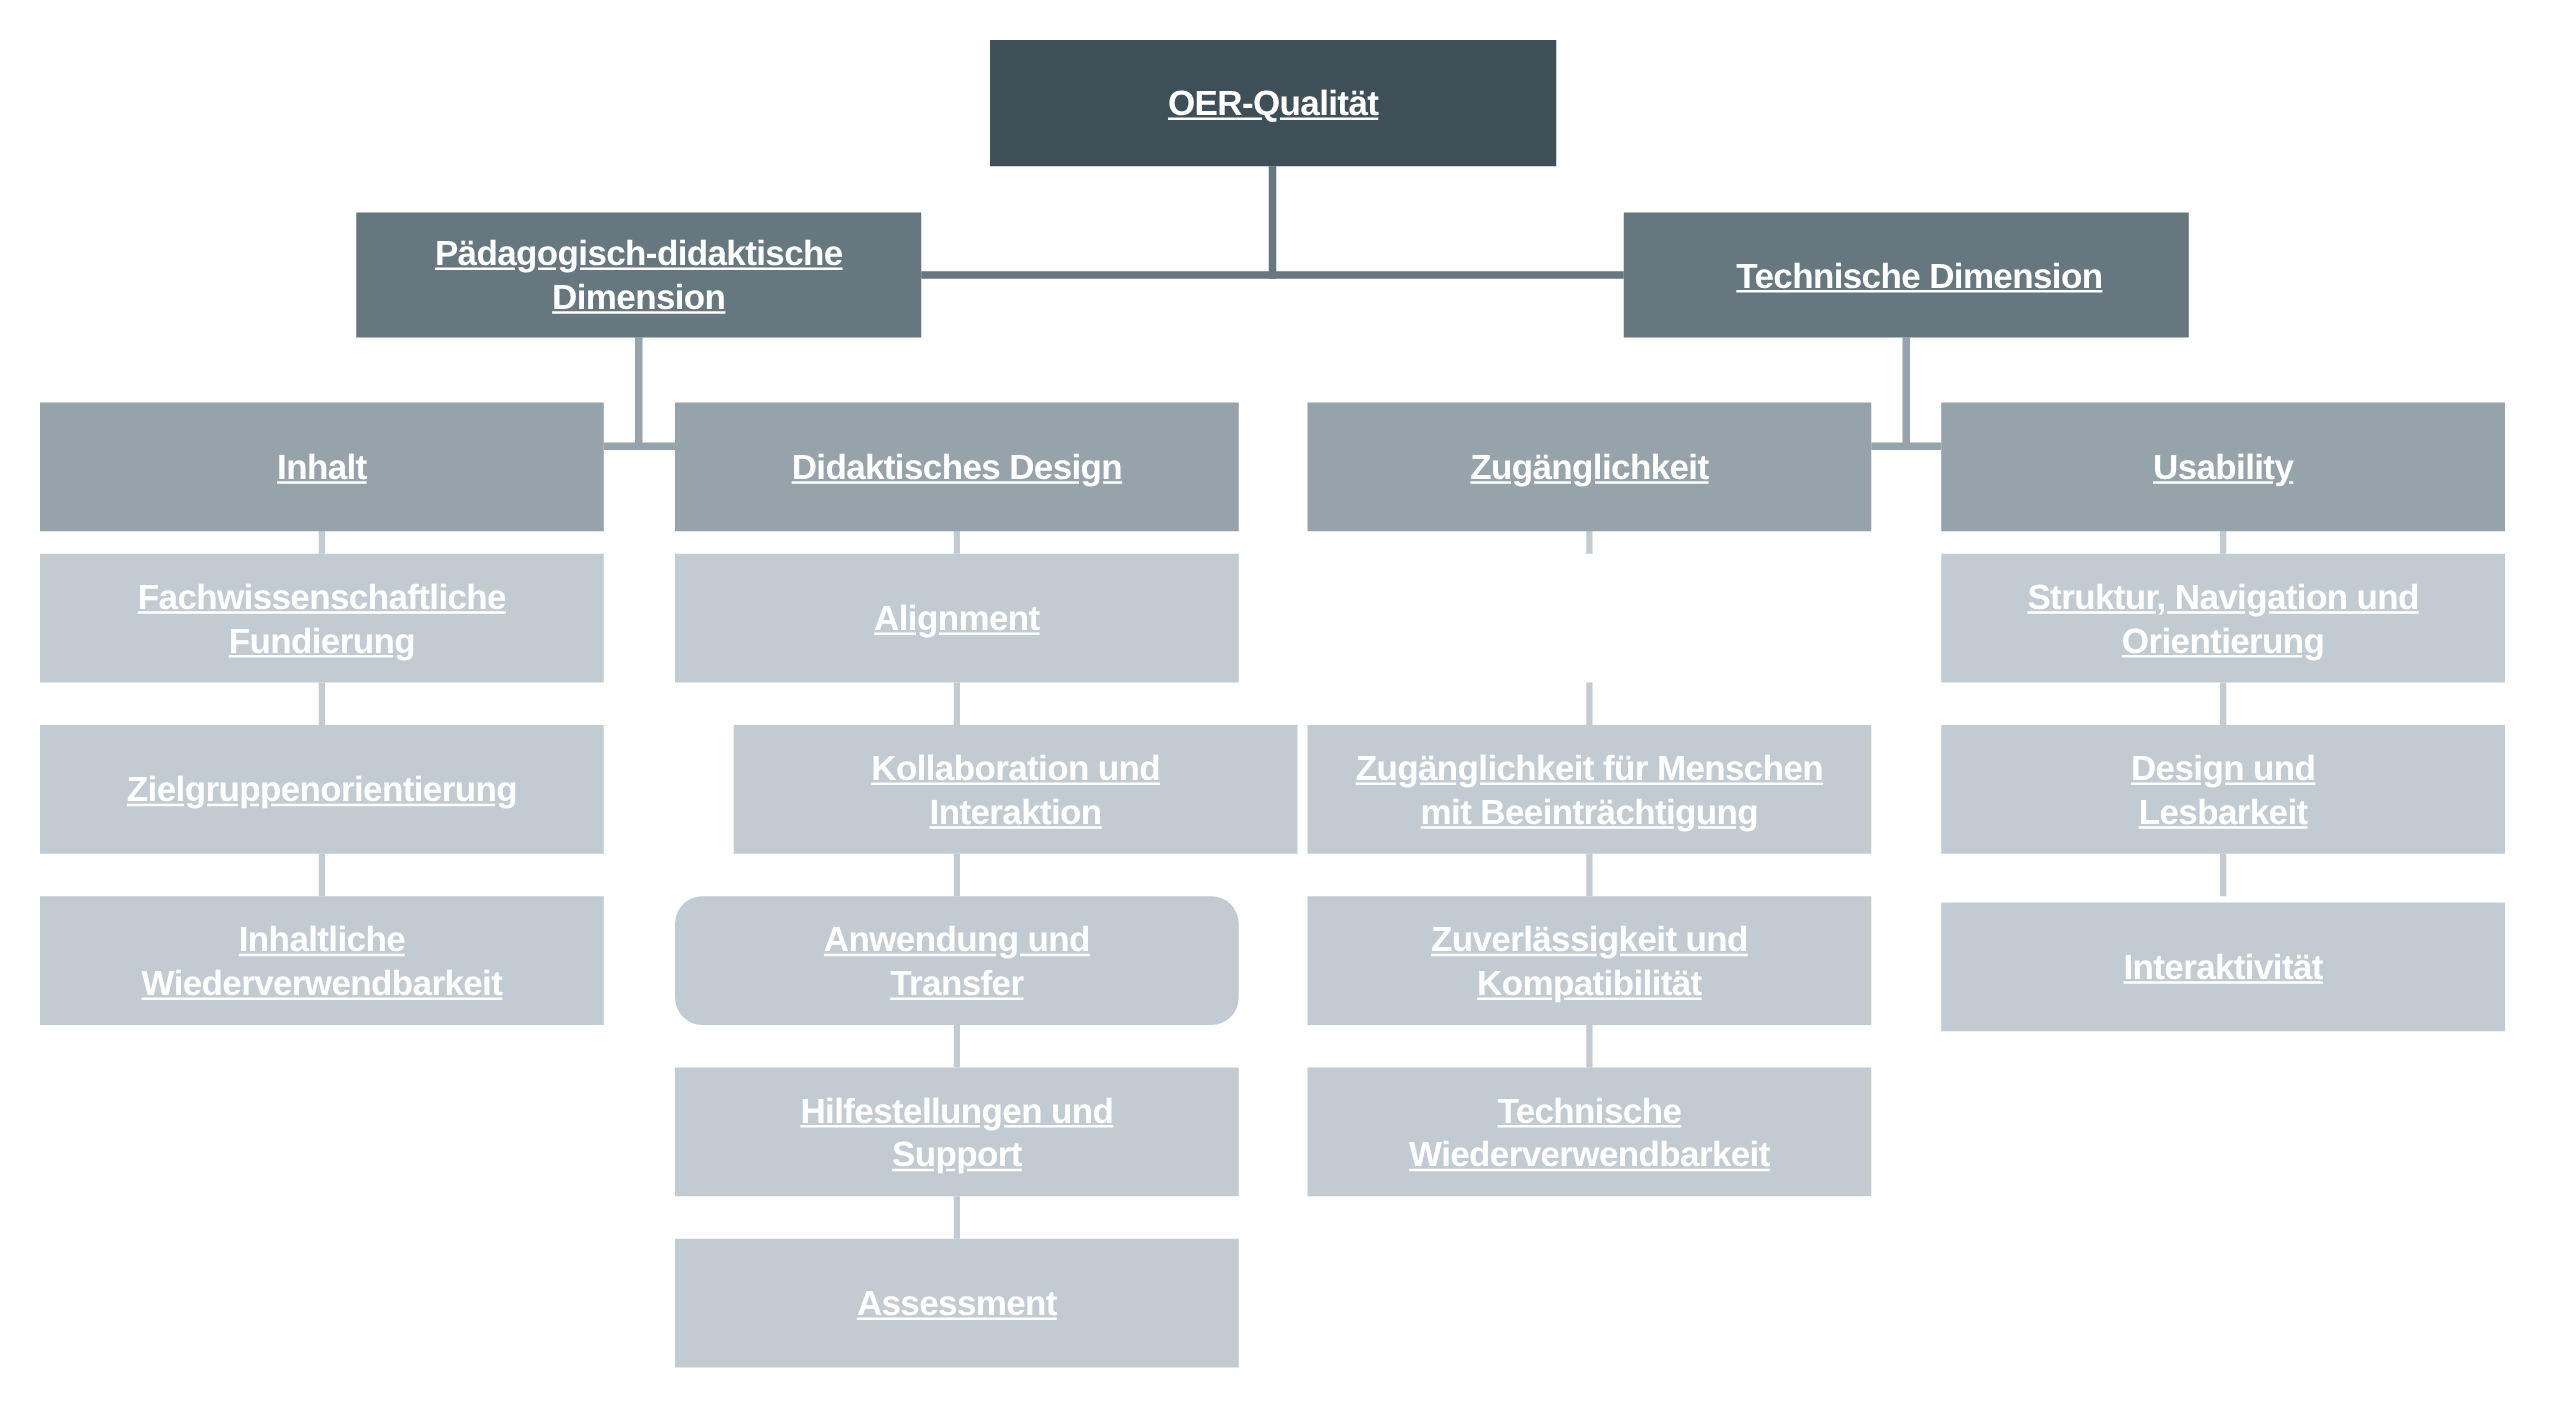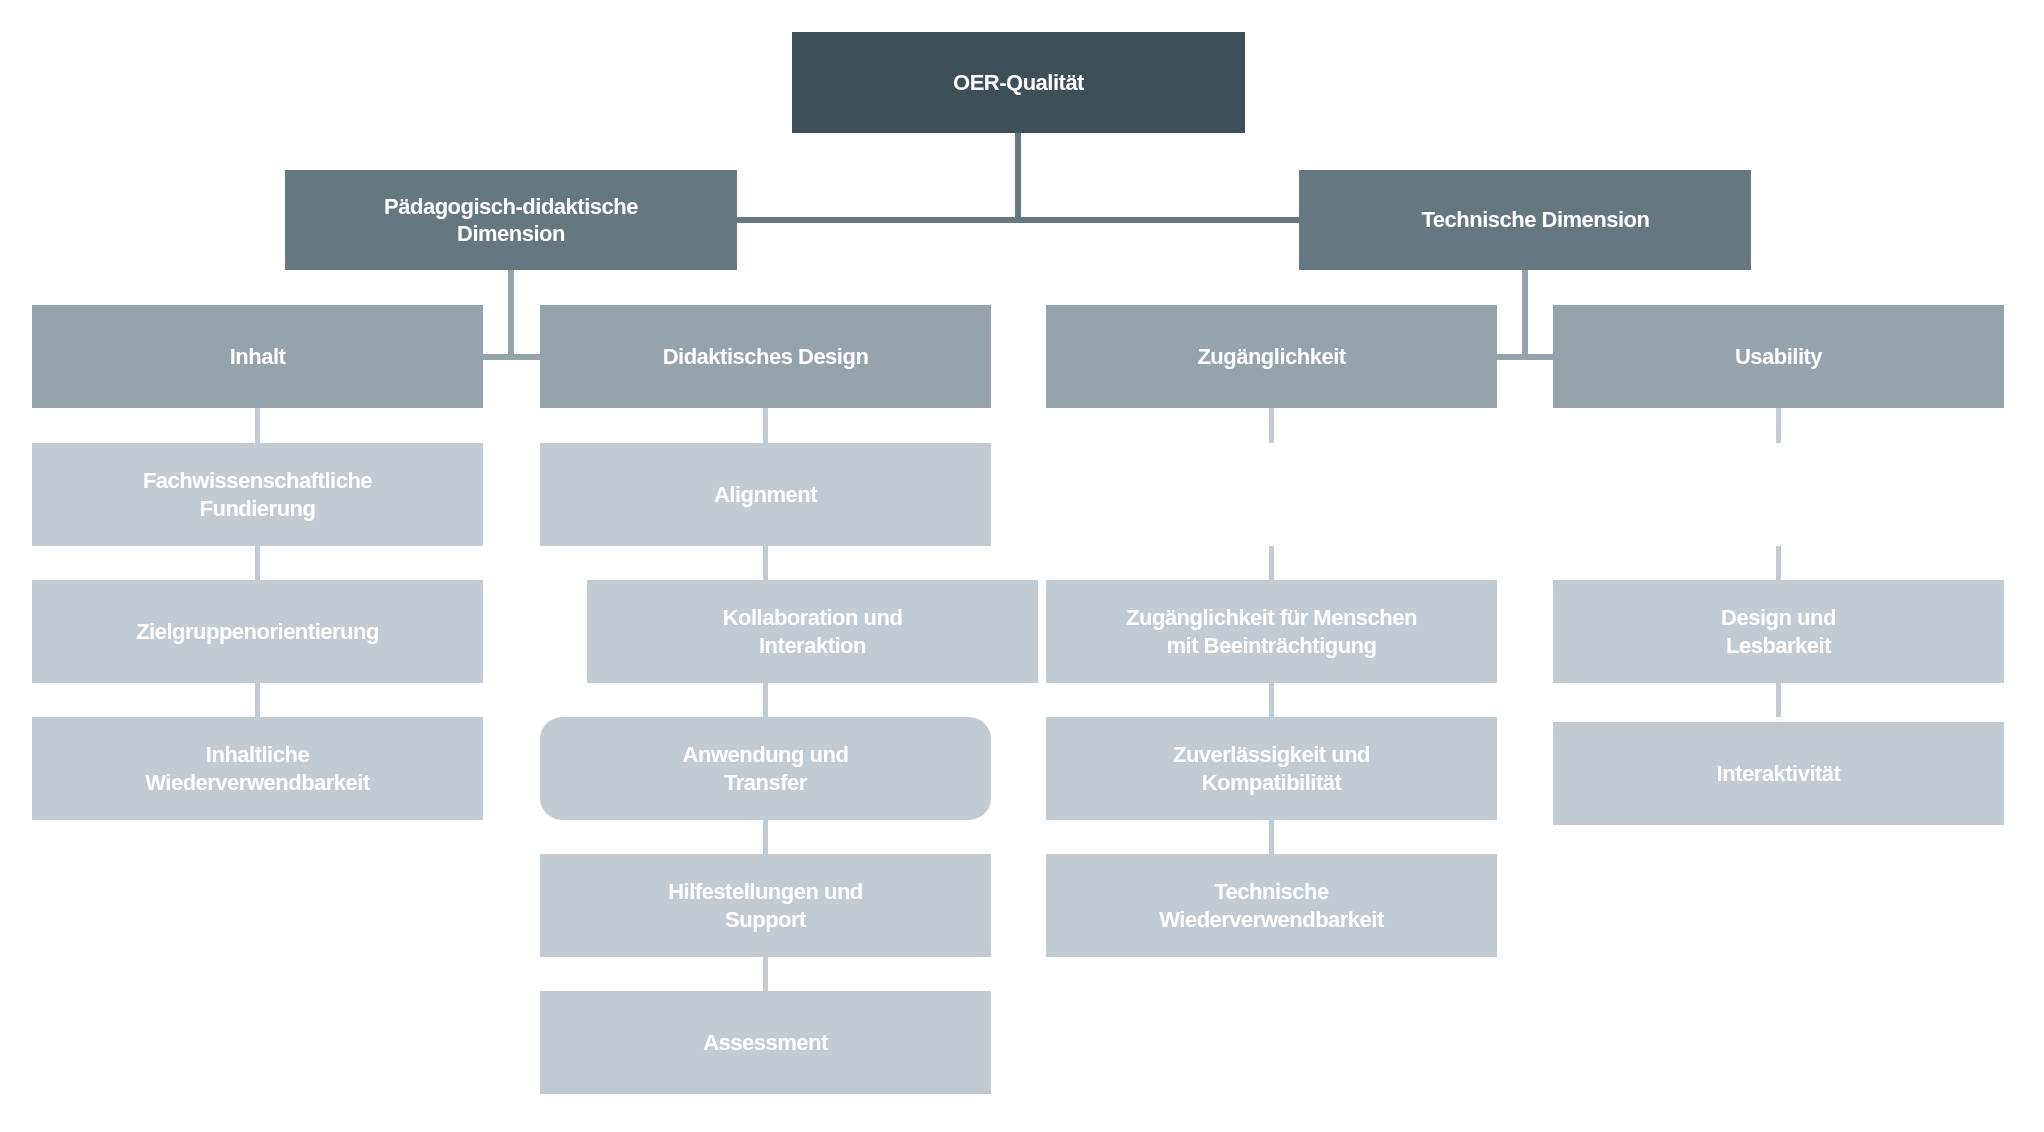--- a/index.html
+++ b/index.html
@@ -16,30 +16,31 @@
     overflow: hidden;
   }
   .box {
     position: absolute;
     display: flex;
     align-items: center;
     justify-content: center;
     text-align: center;
     color: #ffffff;
     font-weight: bold;
-    font-size: 22px;
+    font-size: 28px;
     line-height: 1.25;
     letter-spacing: -0.5px;
     white-space: pre-line;
     box-sizing: border-box;
     padding: 4px 8px;
+    text-decoration: underline;
   }
   .root-box     { background: #3e4f57; }
   .dim-box      { background: #66777f; }
-  .cat-box      { background: #96a3ab; }
+  .cat-box      { background: #96a3ab; margin-top: 17px; }
   .item-box     { background: #c3cbd2; }
   .line {
     position: absolute;
   }
   .l1 { background: #66777f; }
   .l2 { background: #96a3ab; }
   .l3 { background: #c3cbd2; }
 </style>
 </head>
 <body>
@@ -98,17 +99,19 @@
 
   <div class="box cat-box" style="left:1046px; top:305px; width:451px; height:103px;">Zugänglichkeit</div>
   <div class="box item-box" style="left:1046px; top:580px; width:451px; height:103px;">Zugänglichkeit für Menschen
 mit Beeinträchtigung</div>
   <div class="box item-box" style="left:1046px; top:717px; width:451px; height:103px;">Zuverlässigkeit und
 Kompatibilität</div>
   <div class="box item-box" style="left:1046px; top:854px; width:451px; height:103px;">Technische
 Wiederverwendbarkeit</div>
 
   <div class="box cat-box" style="left:1553px; top:305px; width:451px; height:103px;">Usability</div>
+  <div class="box item-box" style="left:1553px; top:443px; width:451px; height:103px;">Struktur, Navigation und
+Orientierung</div>
   <div class="box item-box" style="left:1553px; top:580px; width:451px; height:103px;">Design und
 Lesbarkeit</div>
   <div class="box item-box" style="left:1553px; top:722px; width:451px; height:103px;">Interaktivität</div>
 
 </div>
 
 </body></html>

